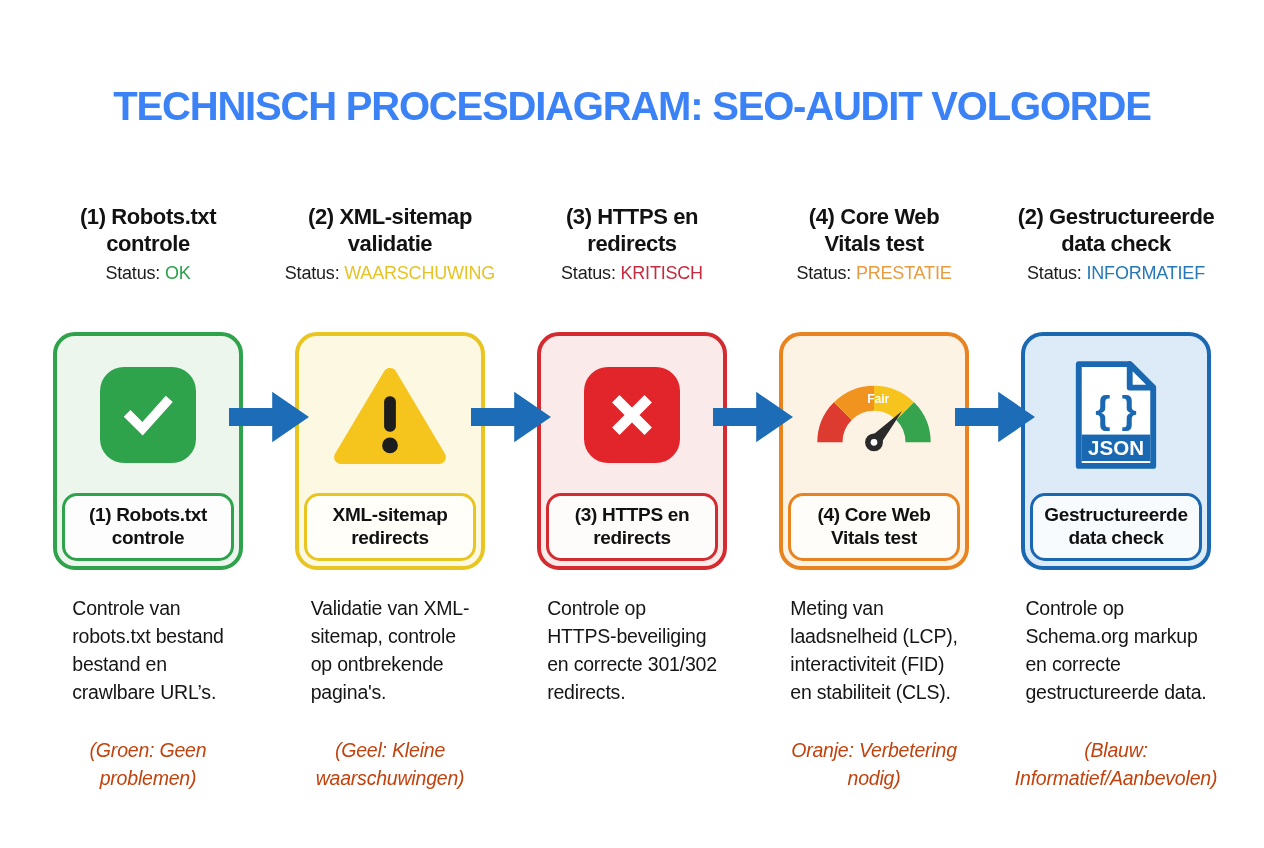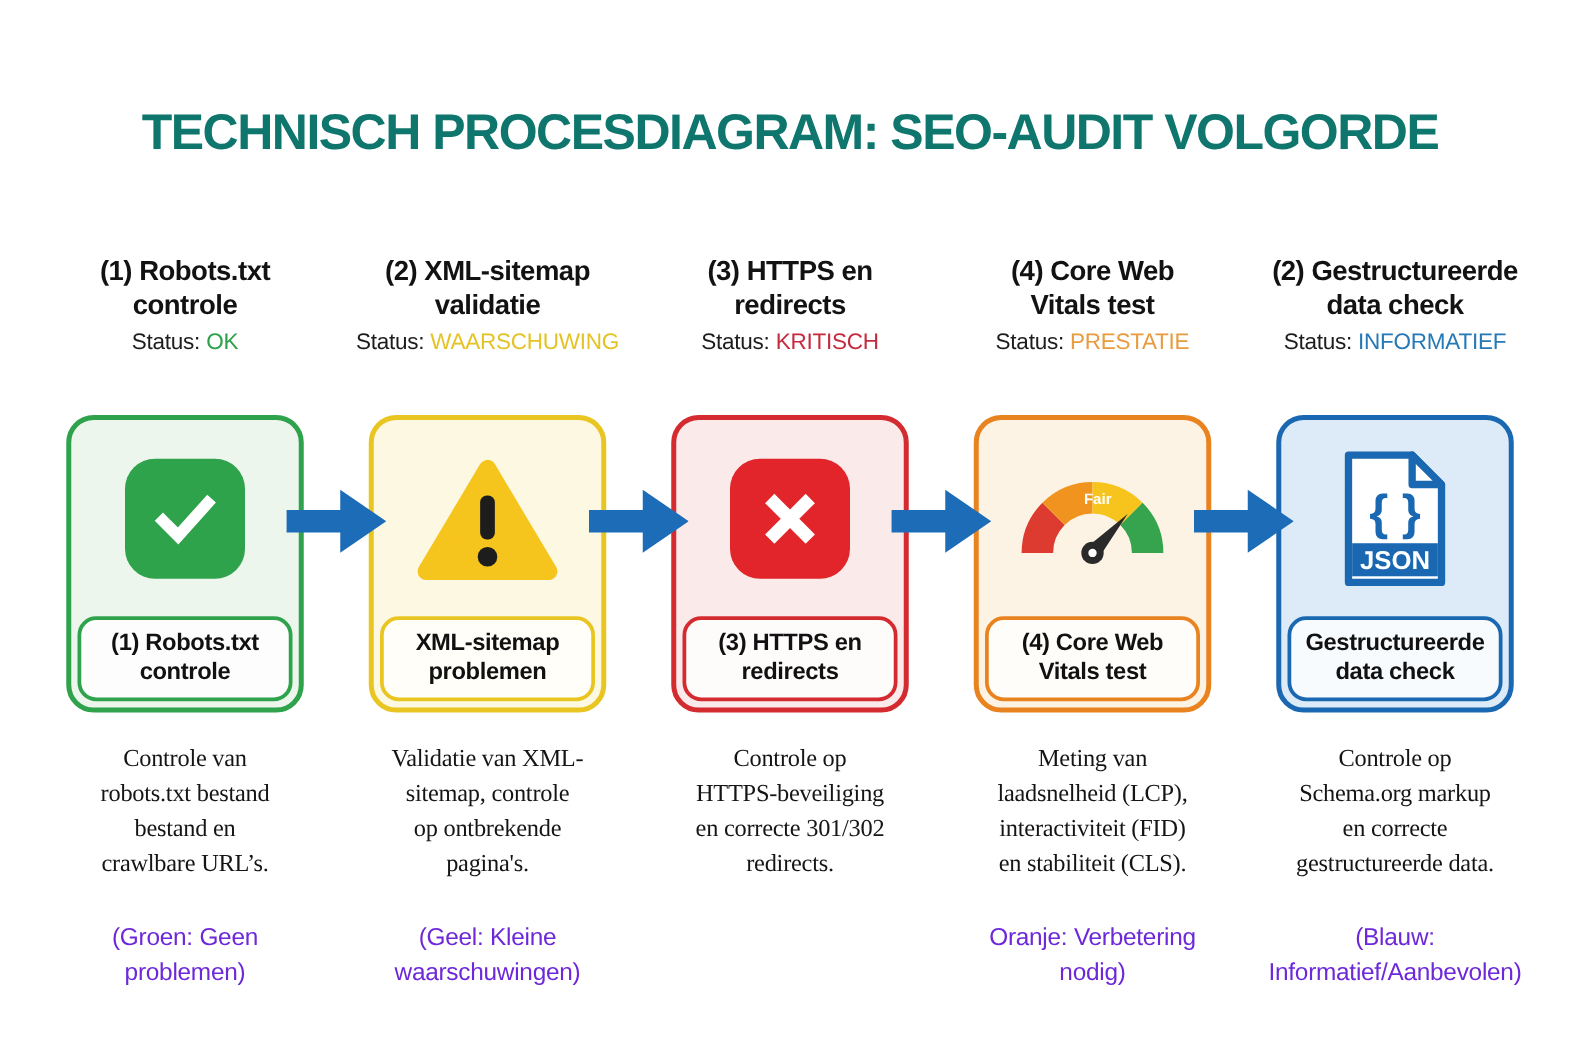--- a/index.html
+++ b/index.html
@@ -3,21 +3,21 @@
 <meta charset="utf-8">
 <style>
   html,body{margin:0;padding:0;}
   body{
     width:1264px;height:848px;background:#ffffff;overflow:hidden;
     font-family:"Liberation Sans", sans-serif;color:#111;
     -webkit-font-smoothing:antialiased;
   }
   .page-title{
     margin:84px auto 0;text-align:center;
-    font-size:40px;font-weight:bold;letter-spacing:-1.2px;color:#0f766e;
+    font-size:40px;font-weight:bold;letter-spacing:-1.2px;color:#3b82f6;
     line-height:1.1;
   }
   .flow{
     position:relative;width:1210px;margin:76px auto 12px;
     display:flex;
   }
   .col{
     width:242px;display:flex;flex-direction:column;align-items:center;
   }
   .step-header{height:102px;text-align:center;}
@@ -35,26 +35,26 @@
     display:flex;flex-direction:column;
   }
   .icon-zone{flex:1;display:flex;align-items:center;justify-content:center;}
   .card-label{
     margin:0 5px 5px;border:3px solid var(--accent);border-radius:15px;
     background:rgba(255,255,255,0.8);
     font-size:19px;font-weight:bold;letter-spacing:-0.3px;line-height:1.2;
     text-align:center;padding:8px 2px;white-space:pre-line;color:#111;
   }
   .step-desc{
-    margin-top:24px;text-align:center;font-size:19.5px;line-height:1.44;
-    white-space:pre-line;color:#151515;letter-spacing:-0.2px;font-family:Liberation Serif, serif;
+    margin-top:24px;text-align:left;font-size:19.5px;line-height:1.44;
+    white-space:pre-line;color:#151515;letter-spacing:-0.2px;
   }
   .step-note{
     margin-top:30px;text-align:center;font-size:19.5px;line-height:1.44;
-    white-space:pre-line;color:#6d28d9;letter-spacing:-0.2px;
+    white-space:pre-line;color:#c2410c;letter-spacing:-0.2px;font-style:italic;
   }
   .arrow{
     position:absolute;top:185px;width:80px;height:56px;
     background:var(--arrow-color,#1c6cb8);
     clip-path:polygon(0 34%,54% 34%,54% 5%,100% 50%,54% 95%,54% 66%,0 66%);
   }
   .a1{left:202px}.a2{left:444px}.a3{left:686px}.a4{left:928px}
   .check-box{width:96px;height:96px;border-radius:24px;background:#2fa24c;
     display:flex;align-items:center;justify-content:center;}
   .x-box{width:96px;height:96px;border-radius:24px;background:#e2252a;
@@ -100,21 +100,21 @@
     </div>
     <div class="card">
       <div class="icon-zone">
         <svg width="118" height="104" viewBox="0 0 120 106">
           <path d="M60 12 L110 96 H10 Z" fill="#f6c51d" stroke="#f6c51d" stroke-width="14" stroke-linejoin="round"></path>
           <rect x="54" y="34" width="12" height="36" rx="5.5" fill="#1d1d1d"></rect>
           <circle cx="60" cy="84" r="8" fill="#1d1d1d"></circle>
         </svg>
       </div>
       <div class="card-label">XML-sitemap
-problemen</div>
+redirects</div>
     </div>
     <div class="step-desc">Validatie van XML-
 sitemap, controle
 op ontbrekende
 pagina's.</div>
     <div class="step-note">(Geel: Kleine
 waarschuwingen)</div>
   </div>
 
   <div class="col" style="--accent: #d32b2f; --fill: #faeaea; --status-color: #c52a3e;">

